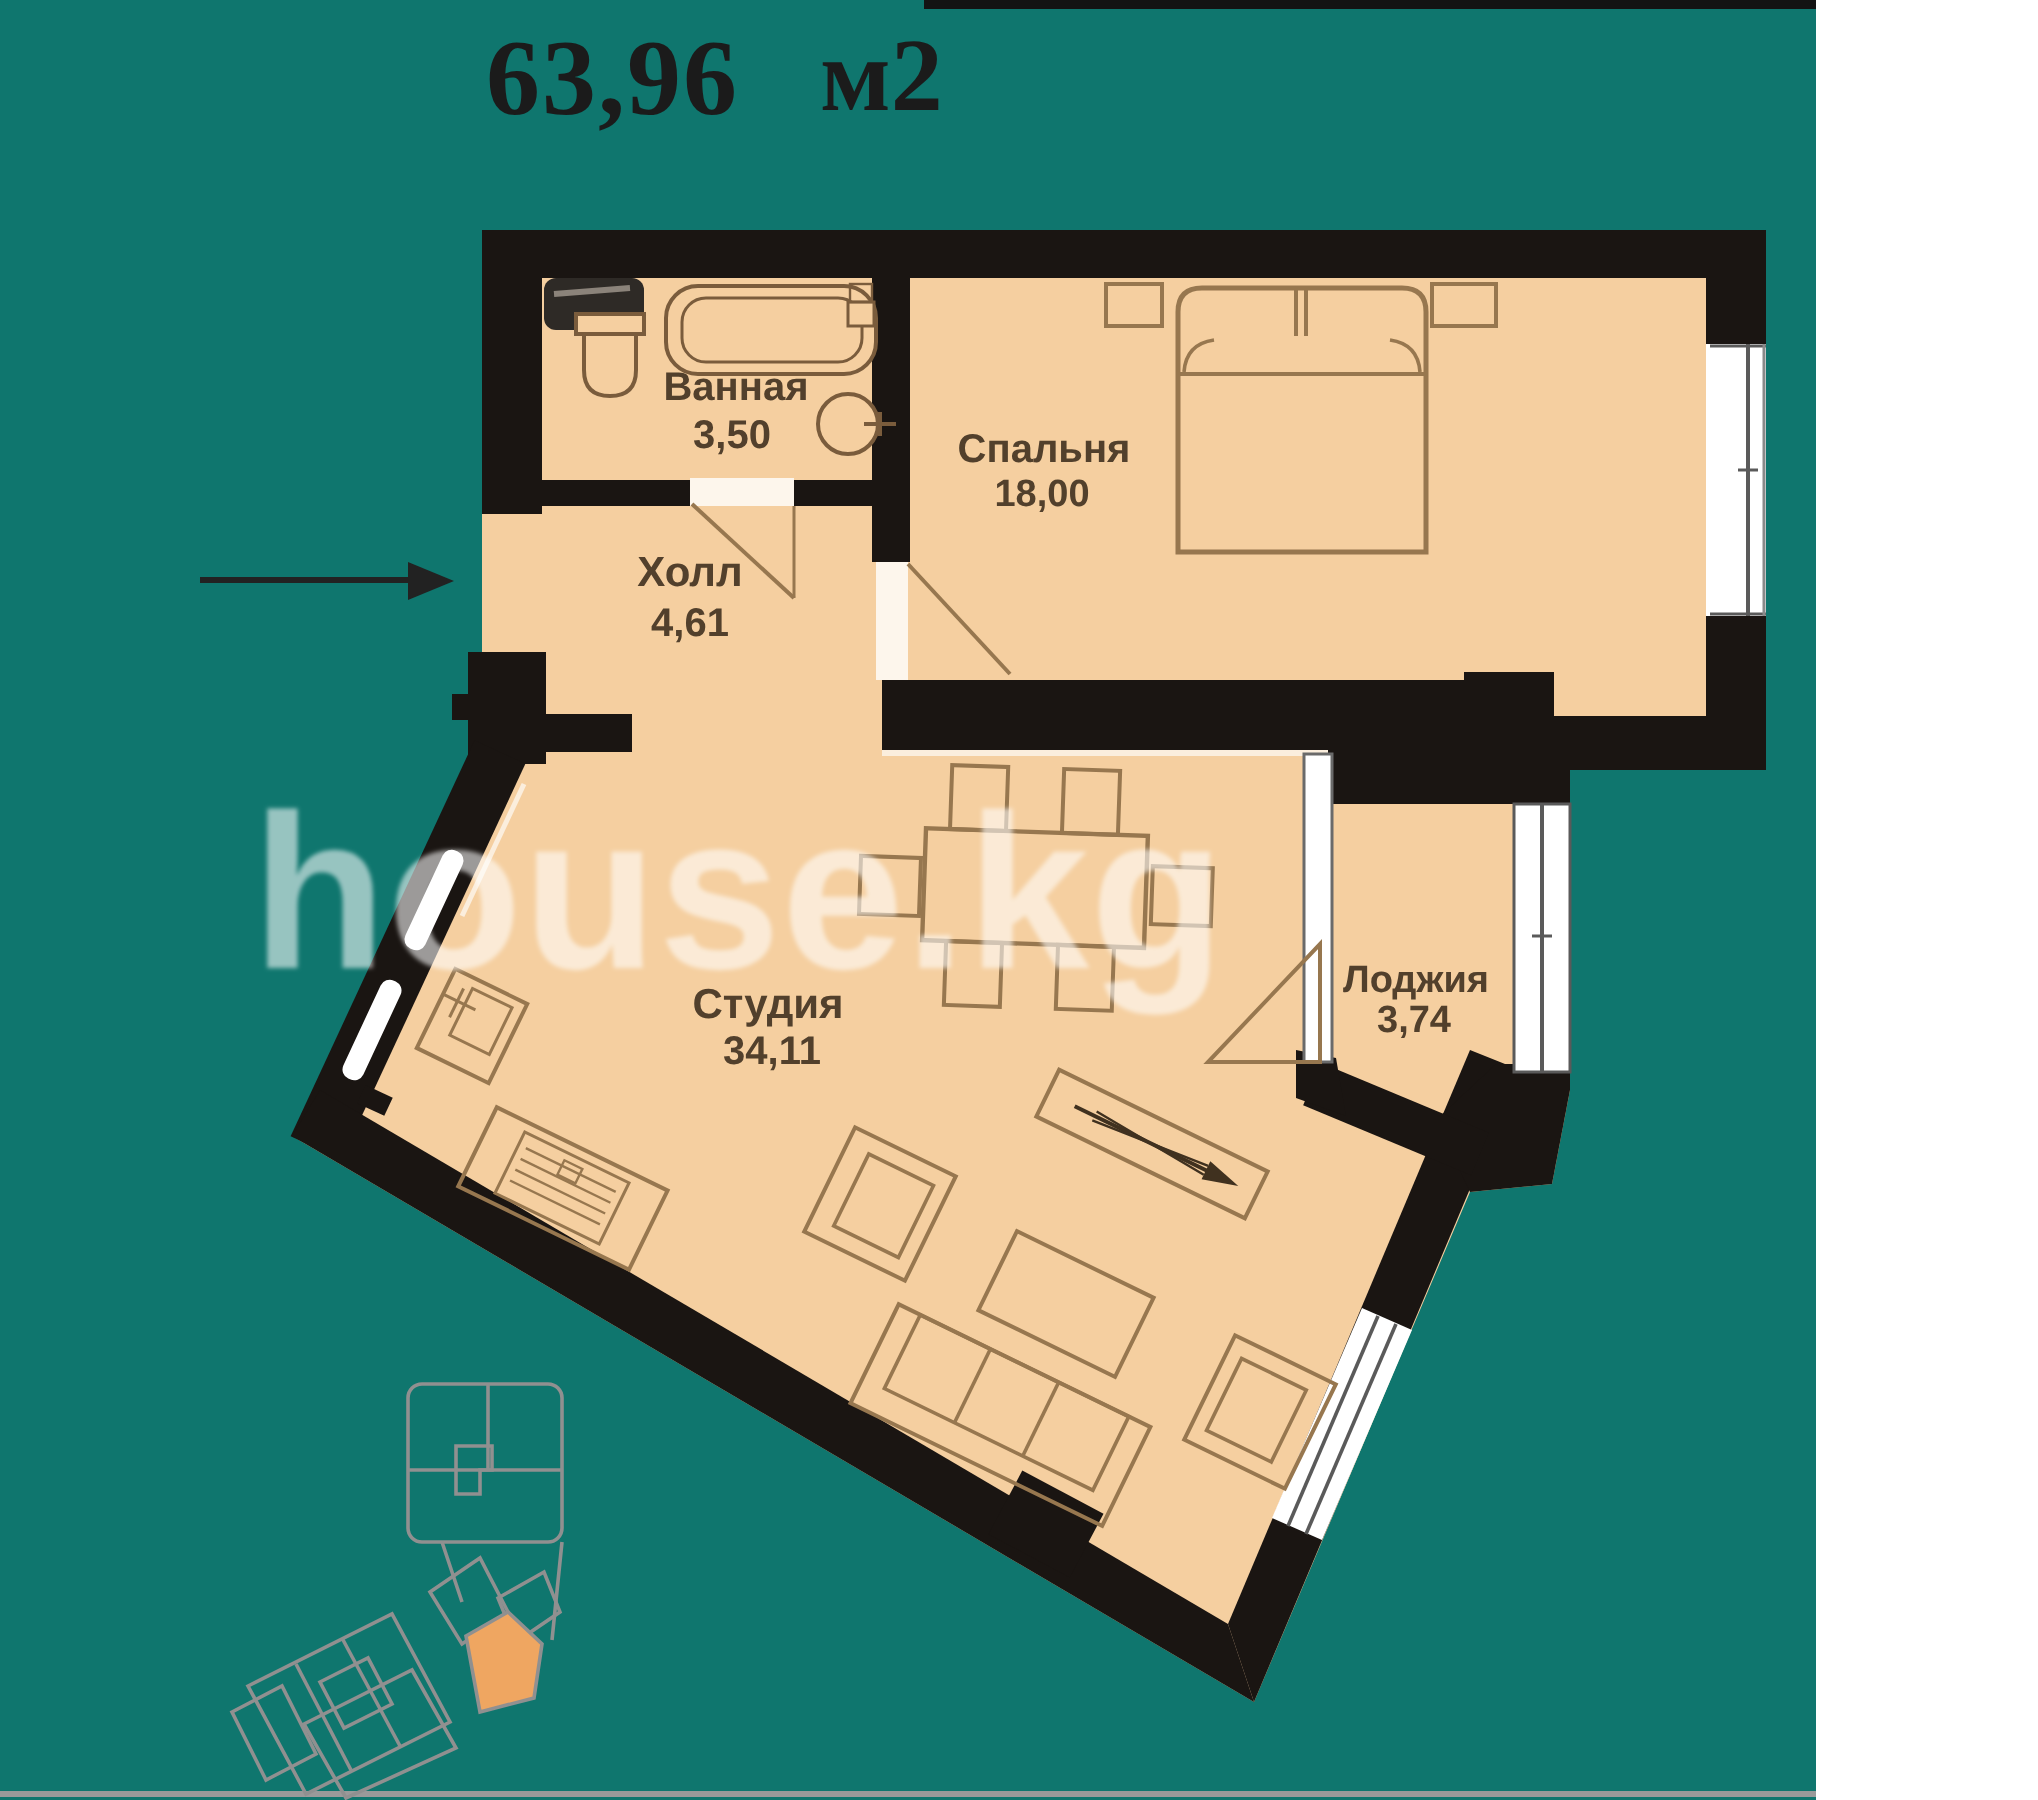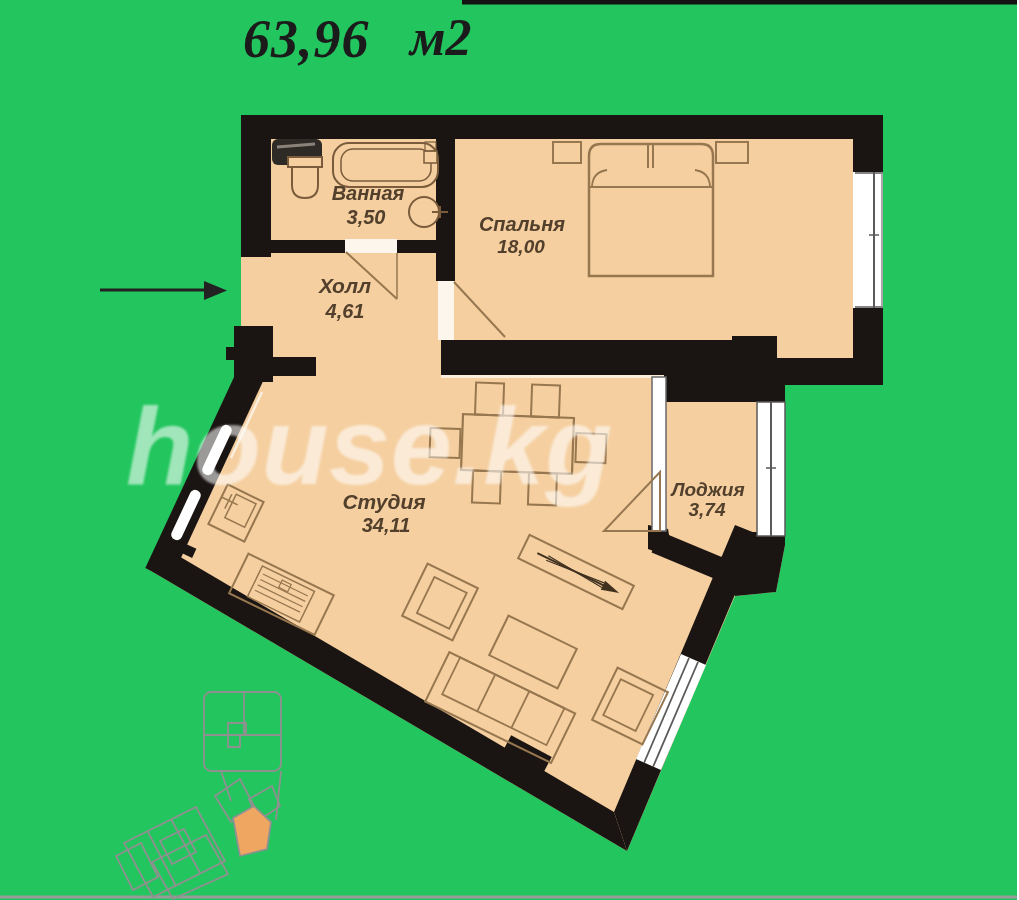--- a/index.html
+++ b/index.html
@@ -1,17 +1,17 @@
 <!DOCTYPE html>
 <html><head>
 <meta charset="utf-8">
 <style>
   html,body{margin:0;padding:0;background:#ffffff;}
-  #page{position:relative;width:1017px;height:900px;background:#22c55e;overflow:hidden;
-        font-family:"Liberation Sans", sans-serif;font-style:italic;}
+  #page{position:relative;width:908px;height:900px;background:#0f766e;overflow:hidden;
+        font-family:"Liberation Sans", sans-serif;}
 </style>
 </head>
 <body>
 <div id="page">
 <svg width="1019" height="900" viewBox="0 0 1019 900">
 
   <g>
     <text x="243" y="57" font-family="Liberation Serif, serif" font-size="54" font-weight="600" fill="#1b1b1b" letter-spacing="1">63,96</text>
     <text x="410" y="55" font-family="Liberation Serif, serif" font-size="52" font-weight="600" fill="#1b1b1b">м2</text>
   </g>

